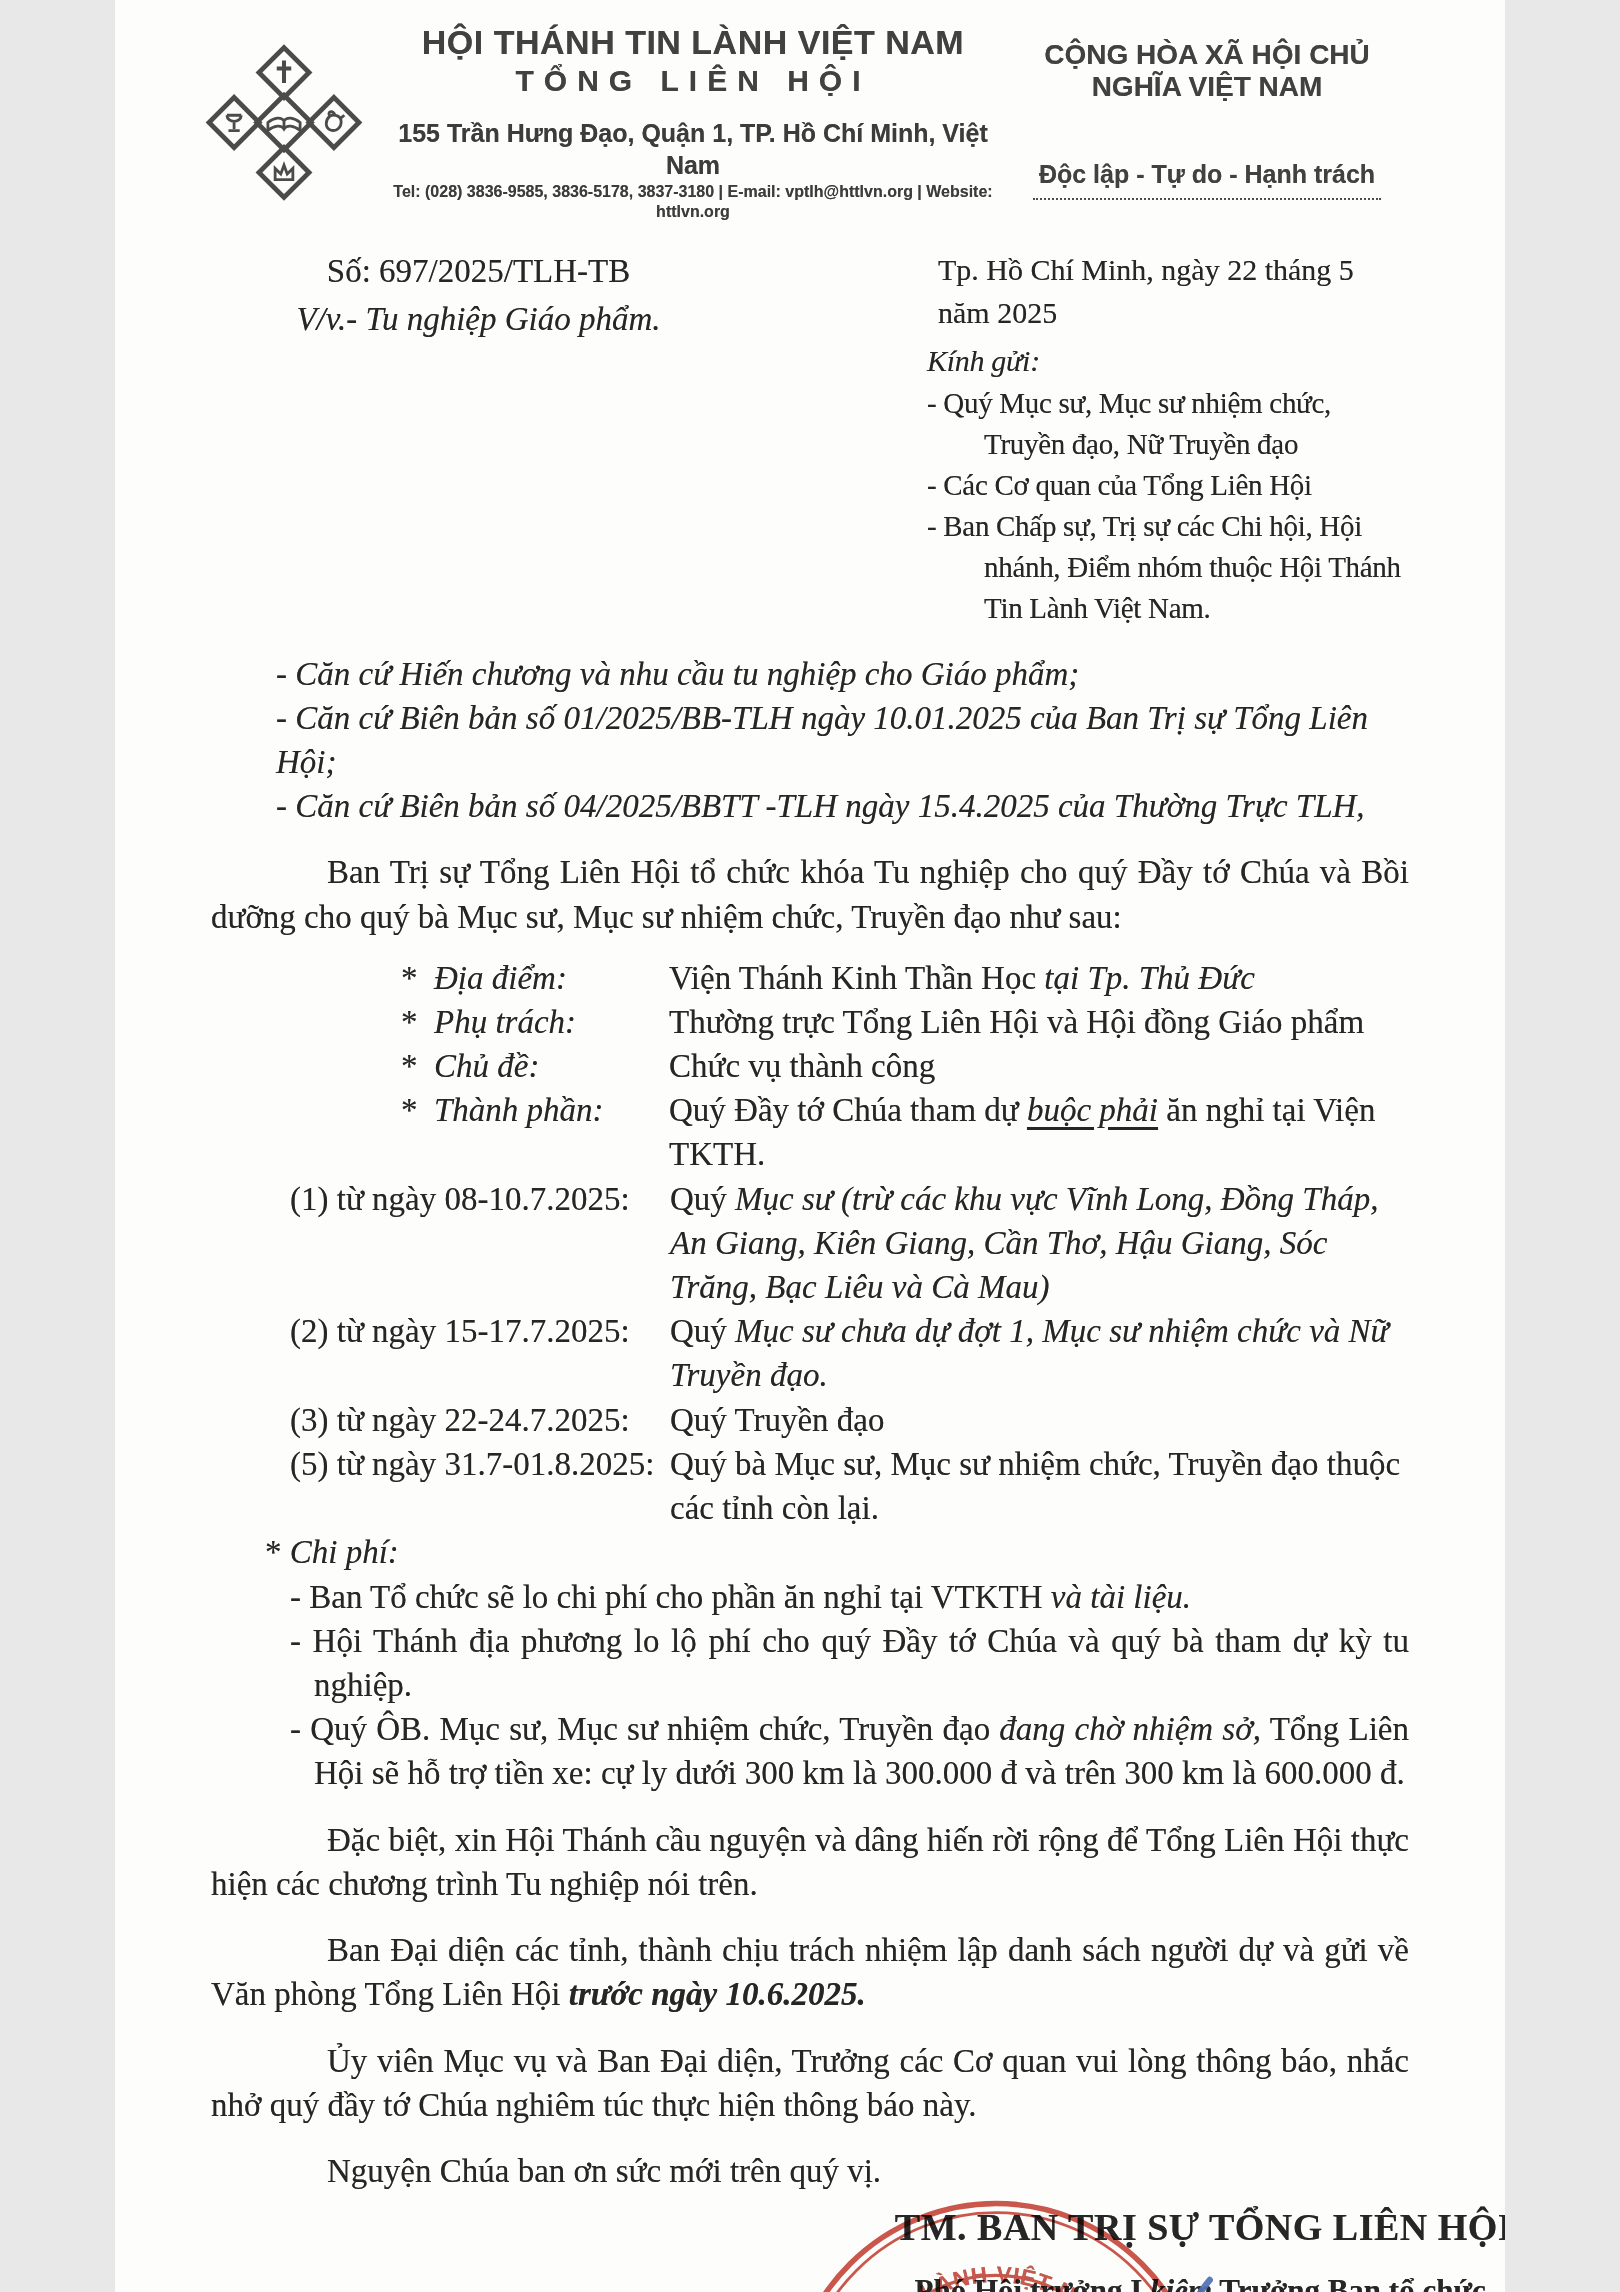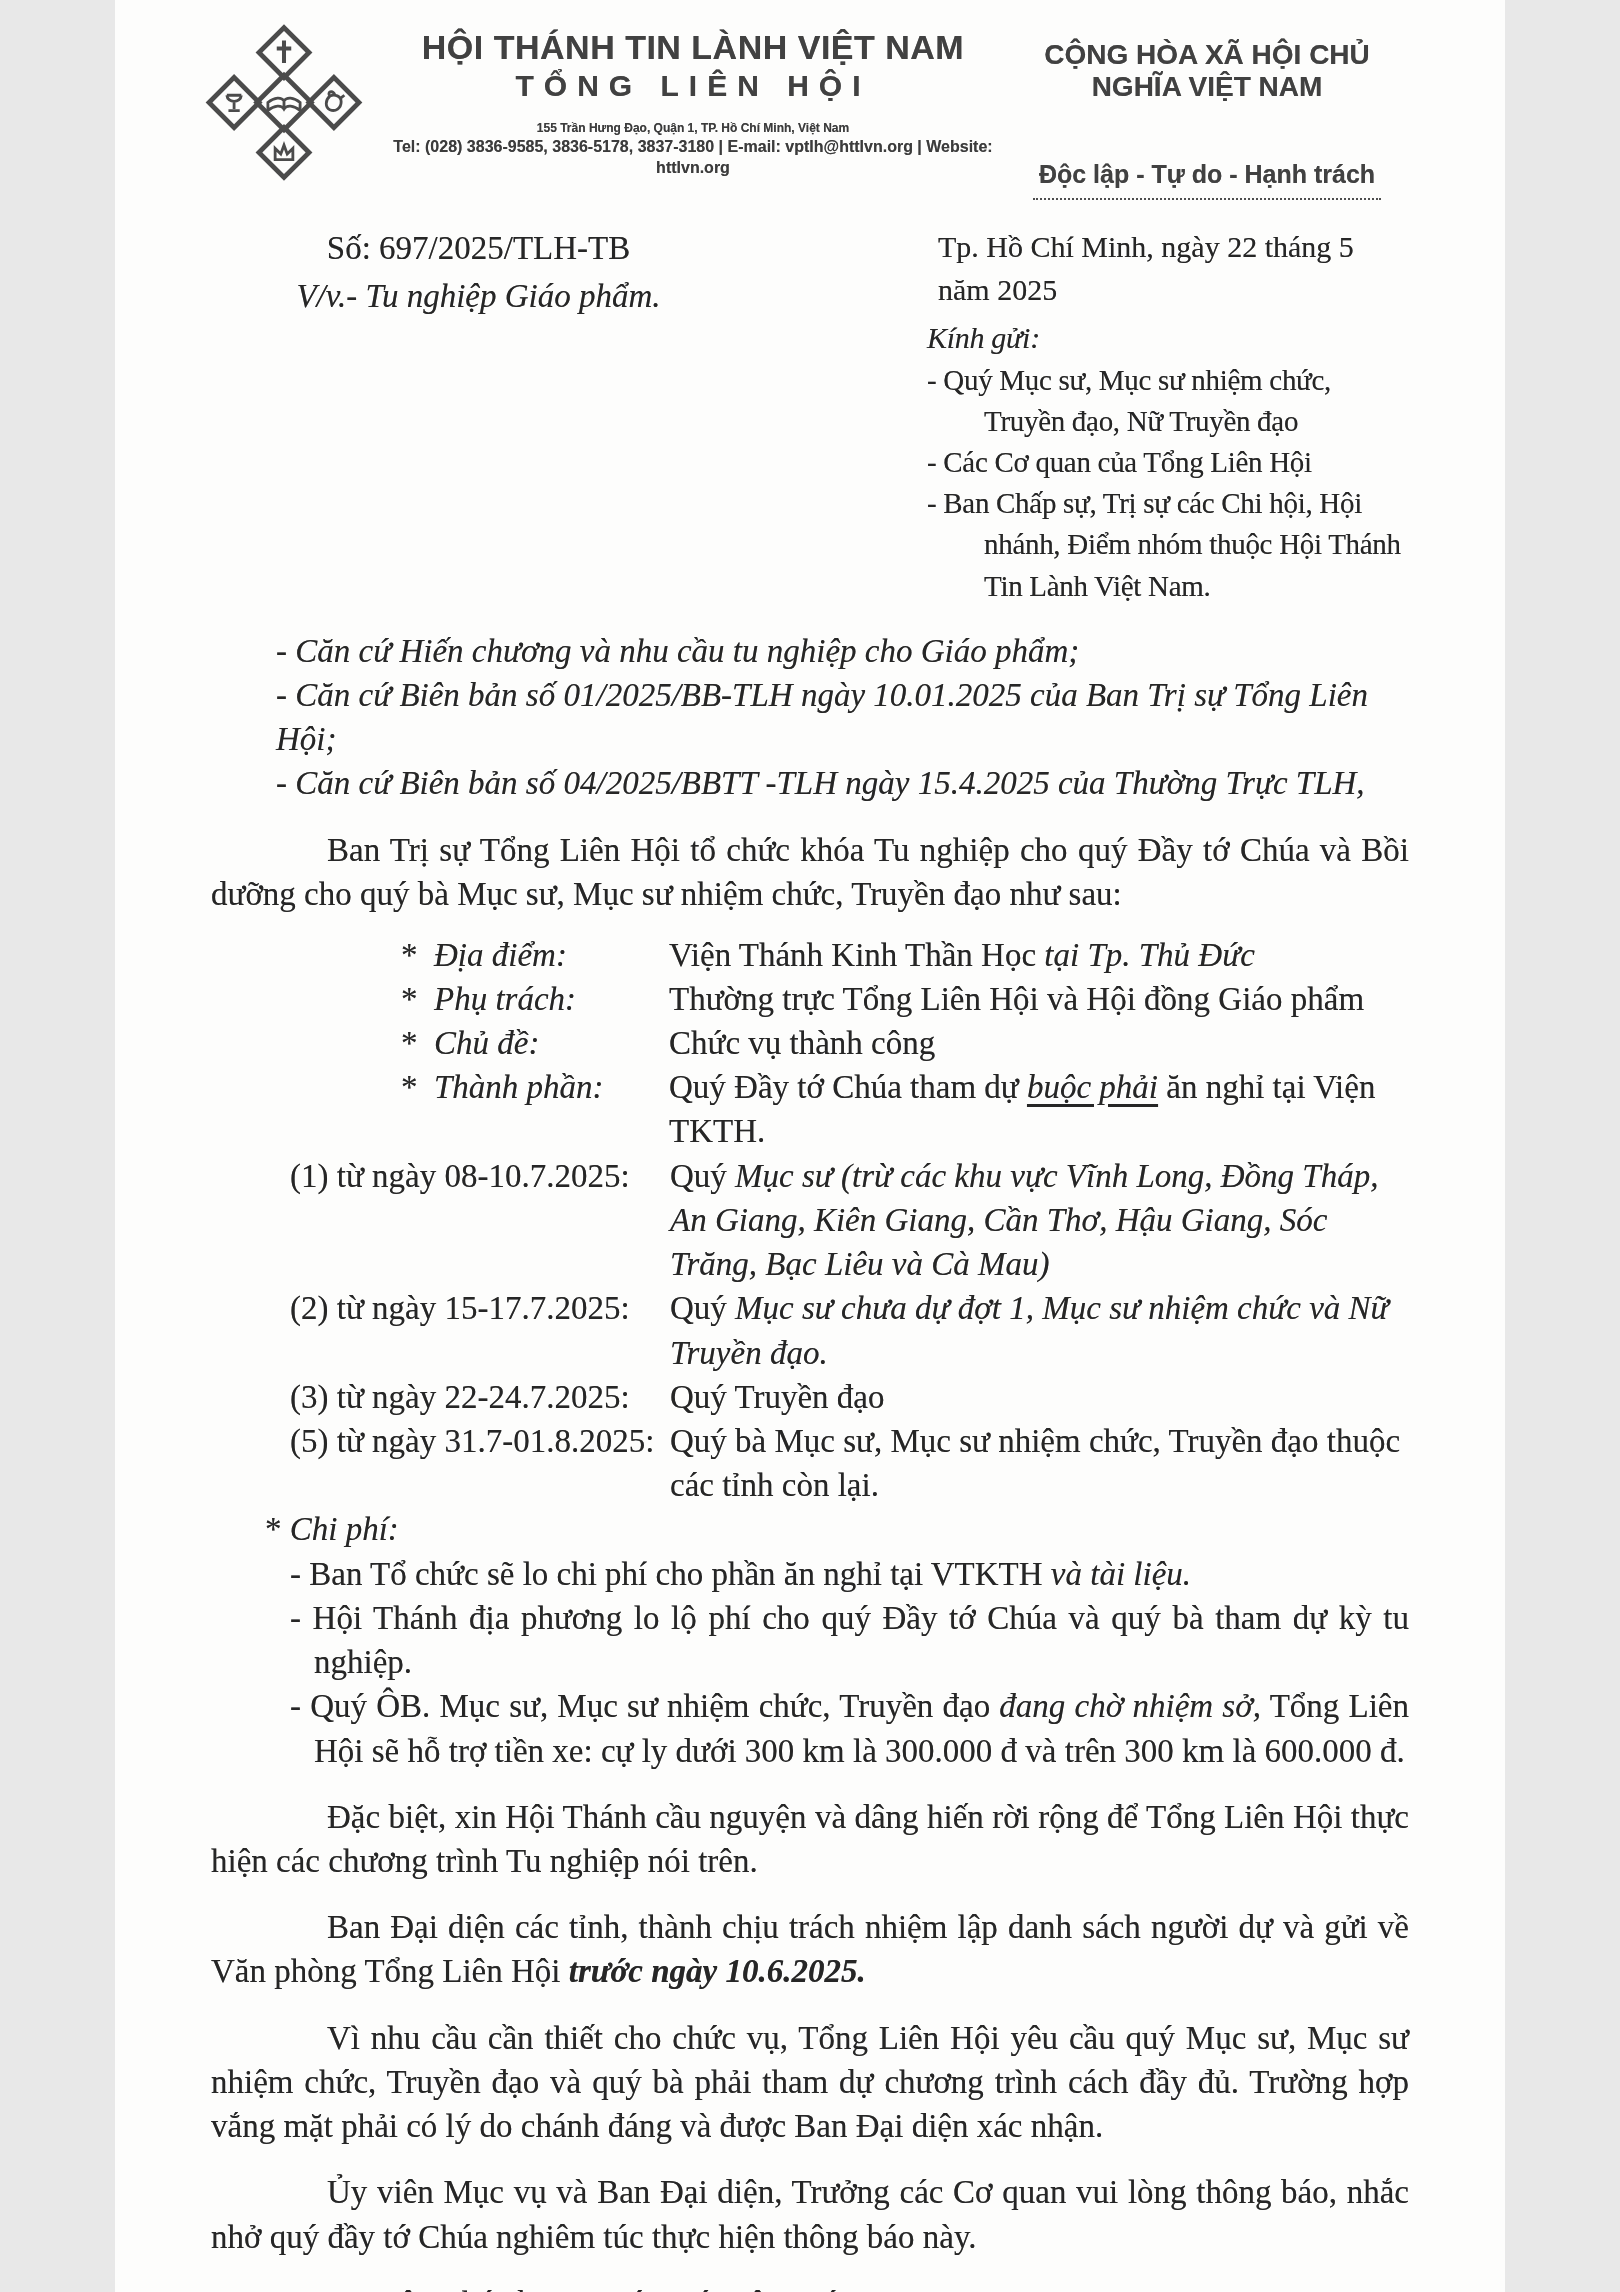--- a/index.html
+++ b/index.html
@@ -22,21 +22,21 @@
   .b { font-weight:700; }
   .u { text-decoration:underline; text-underline-offset:5.5px; }
 
   
   .letterhead { display:flex; align-items:flex-start; }
   .lh-left { display:flex; width:794px; align-items:center; }
   .lh-left .logo { flex:0 0 auto; margin:-1.8px 13px 0 -11px; color:#4b4b4b; }
   .lh-left-text { flex:1; text-align:center; color:#414141; }
   .org-name   { font-weight:700; font-size:34px; line-height:1.1; letter-spacing:0.5px; }
   .org-sub    { font-weight:700; font-size:30px; line-height:1.15; letter-spacing:10px; margin-top:2.8px; }
-  .org-addr   { font-weight:700; font-size:12px; line-height:1.3; margin-top:18px; color:#3c3c3c; }
+  .org-addr   { font-weight:700; font-size:25px; line-height:1.3; margin-top:18px; color:#3c3c3c; }
   .org-contact{ font-weight:700; font-size:16px; line-height:1.3; color:#3c3c3c; }
   .lh-right { flex:1; text-align:center; padding-top:14.8px; color:#414141; }
   .nat-1 { font-weight:700; font-size:28px; line-height:1.15; }
   .nat-2 { font-weight:700; font-size:25px; display:inline-block; padding:0 5.5px 6.5px 5.5px;
            margin-top:11px; border-bottom:2.8px dotted #4e4e4e; }
 
   
   .meta { display:flex; margin-top:26px; }
   .meta-left { width:535px; text-align:center; }
   .doc-number { font-size:33px; }
@@ -181,21 +181,20 @@
     <div class="fees">
       <div class="fees-head"><span>*</span>&nbsp;<span class="i">Chi phí:</span></div>
       <div class="fee-item"><span>- Ban Tổ chức sẽ lo chi phí cho phần ăn nghỉ tại VTKTH </span><span class="i">và tài liệu.</span></div>
       <div class="fee-item"><span>- Hội Thánh địa phương lo lộ phí cho quý Đầy tớ Chúa và quý bà tham dự kỳ tu nghiệp.</span></div>
       <div class="fee-item"><span>- Quý ÔB. Mục sư, Mục sư nhiệm chức, Truyền đạo </span><span class="i">đang chờ nhiệm sở,</span><span> Tổng Liên Hội sẽ hỗ trợ tiền xe: cự ly dưới 300 km là 300.000 đ và trên 300 km là 600.000 đ.</span></div>
     </div>
   </div>
 
   <div class="para">Đặc biệt, xin Hội Thánh cầu nguyện và dâng hiến rời rộng để Tổng Liên Hội thực hiện các chương trình Tu nghiệp nói trên.</div>
   <div class="para"><span>Ban Đại diện các tỉnh, thành chịu trách nhiệm lập danh sách người dự và gửi về Văn phòng Tổng Liên Hội </span><span class="b i">trước ngày 10.6.2025.</span></div>
-  <div class="para">Vì nhu cầu cần thiết cho chức vụ, Tổng Liên Hội yêu cầu quý Mục sư, Mục sư nhiệm chức, Truyền đạo và quý bà phải tham dự chương trình cách đầy đủ. Trường hợp vắng mặt phải có lý do chánh đáng và được Ban Đại diện xác nhận.</div>
   <div class="para">Ủy viên Mục vụ và Ban Đại diện, Trưởng các Cơ quan vui lòng thông báo, nhắc nhở quý đầy tớ Chúa nghiêm túc thực hiện thông báo này.</div>
   <div class="para">Nguyện Chúa ban ơn sức mới trên quý vị.</div>
 
   <div class="sig-area">
     <div class="sig-lines">
       <div class="sig-org">TM. BAN TRỊ SỰ TỔNG LIÊN HỘI</div>
       <div class="sig-title"><span>Phó Hội trưởng I </span><span class="i">kiêm</span><span> Trưởng Ban tổ chức,</span></div>
     </div>
 
     <svg class="sig-scribble" width="305" height="185" viewBox="0 0 330 200" fill="none" stroke="#4f72b8" stroke-width="7" stroke-linecap="round" opacity="0.92">

